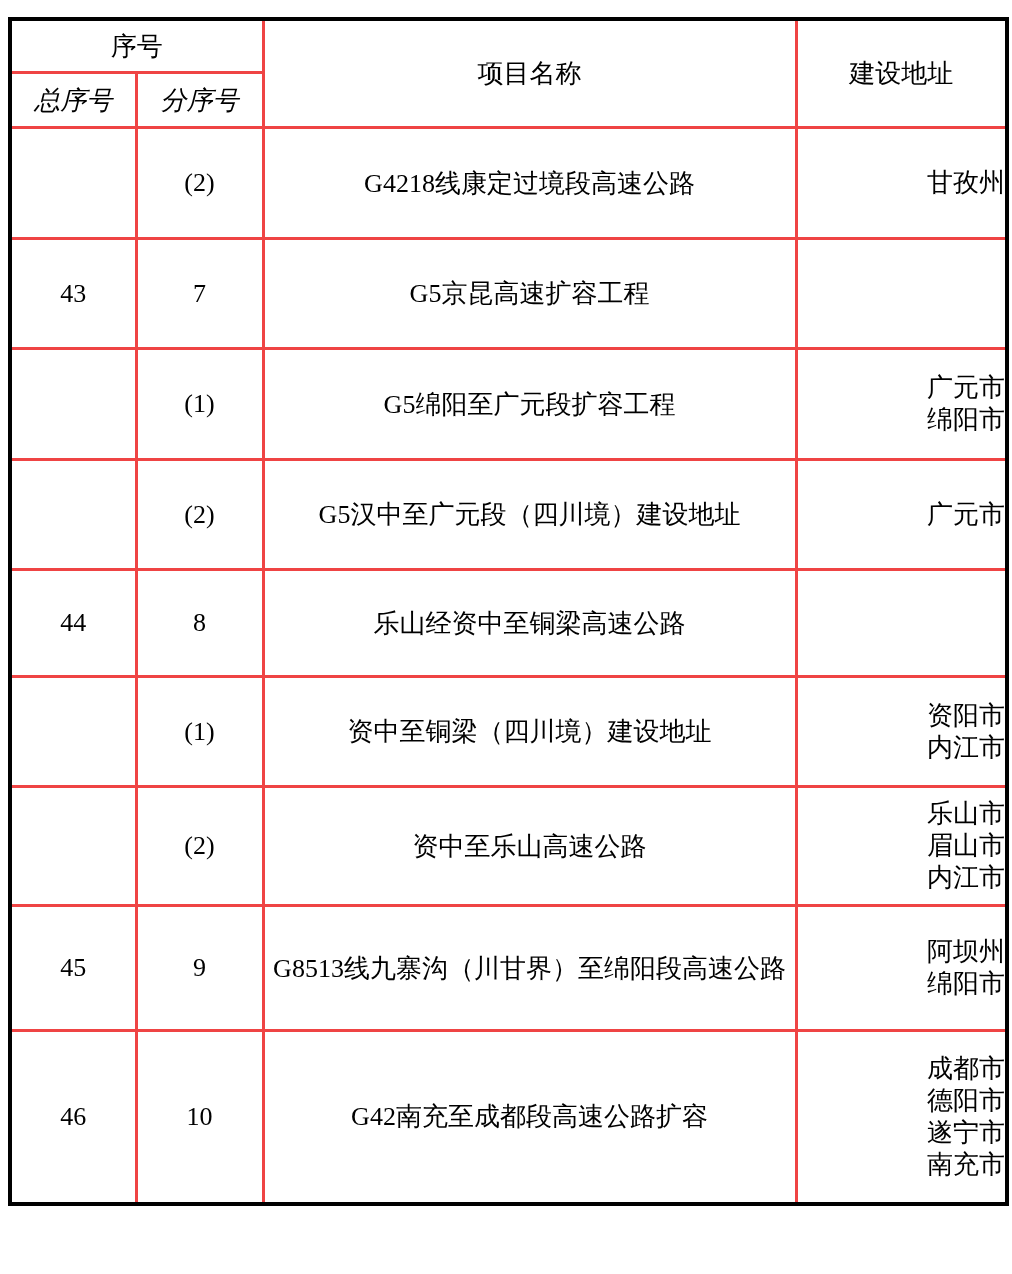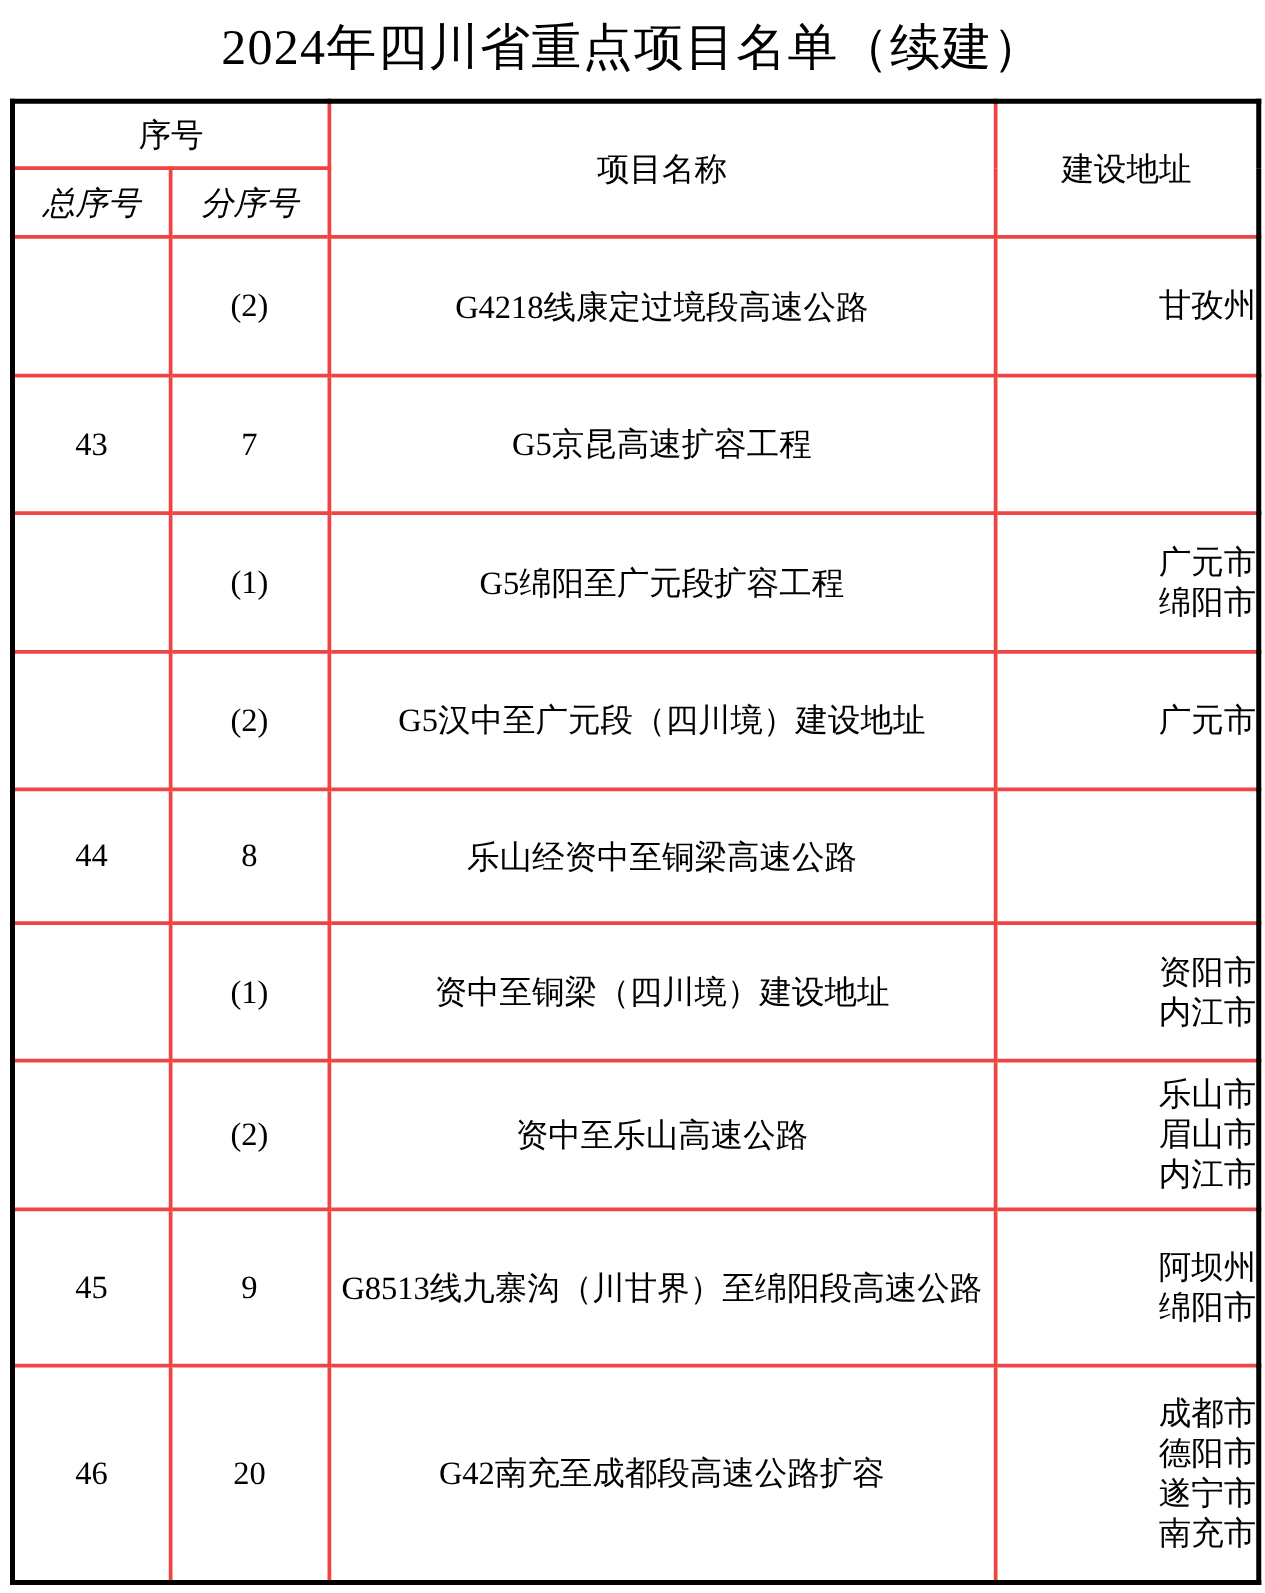--- a/index.html
+++ b/index.html
@@ -57,21 +57,20 @@
   td.cell-location .loc-line {
     line-height: 32px;
     text-align: right;
   }
 </style>
 </head>
 <body>
 
 <div class="page">
 
-  <h1 class="doc-title">2024年四川省重点项目名单（续建）</h1>
 
   <table class="project-table">
     <colgroup>
       <col class="col-total">
       <col class="col-sub">
       <col class="col-proj">
       <col class="col-loc">
     </colgroup>
     <thead>
       <tr class="hdr-top">
@@ -153,21 +152,21 @@
       <td class="cell-sub-seq">9</td>
       <td class="cell-project">G8513线九寨沟（川甘界）至绵阳段高速公路</td>
       <td class="cell-location">
             <div class="loc-line">阿坝州</div>
             <div class="loc-line">绵阳市</div>
           </td>
     </tr>
 
     <tr style="height: 173px;">
       <td class="cell-total-seq">46</td>
-      <td class="cell-sub-seq">20</td>
+      <td class="cell-sub-seq">10</td>
       <td class="cell-project">G42南充至成都段高速公路扩容</td>
       <td class="cell-location">
             <div class="loc-line">成都市</div>
             <div class="loc-line">德阳市</div>
             <div class="loc-line">遂宁市</div>
             <div class="loc-line">南充市</div>
           </td>
     </tr>
   </tbody>
   </table>

